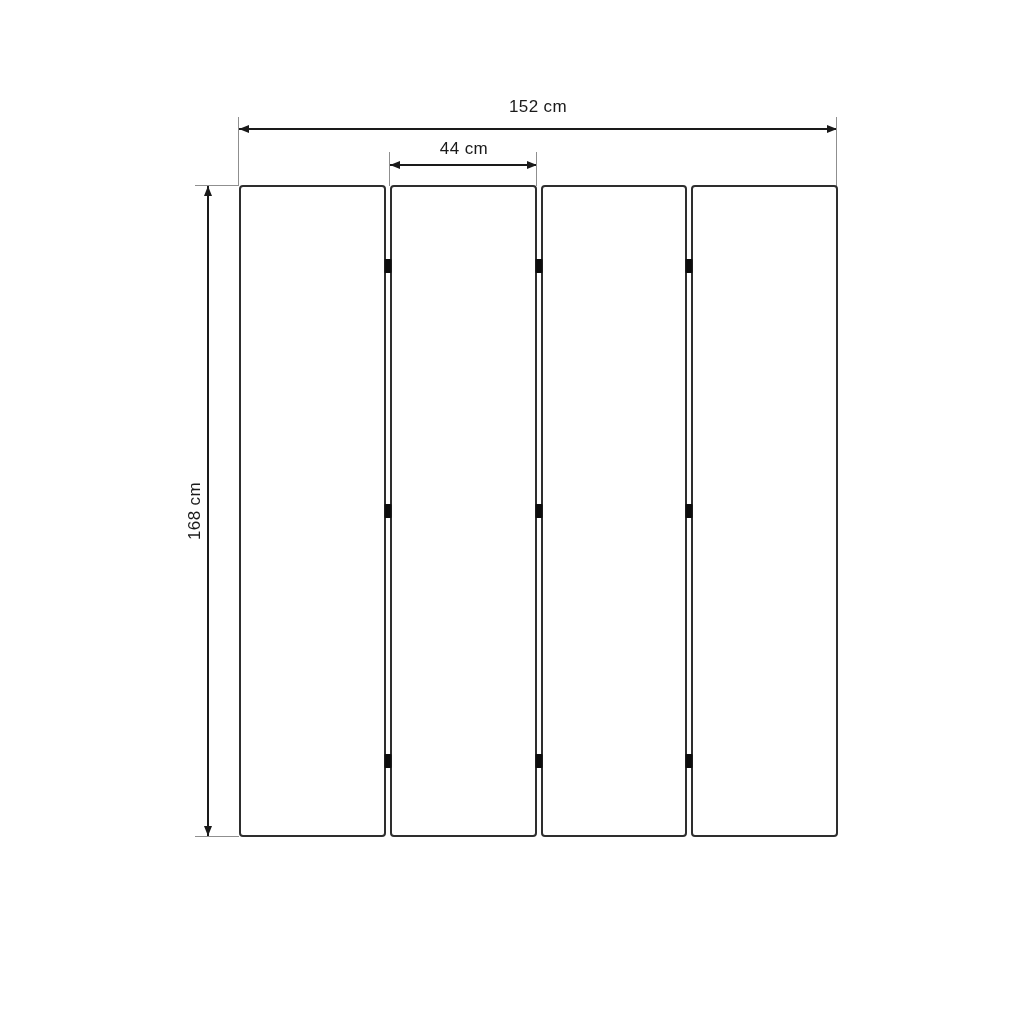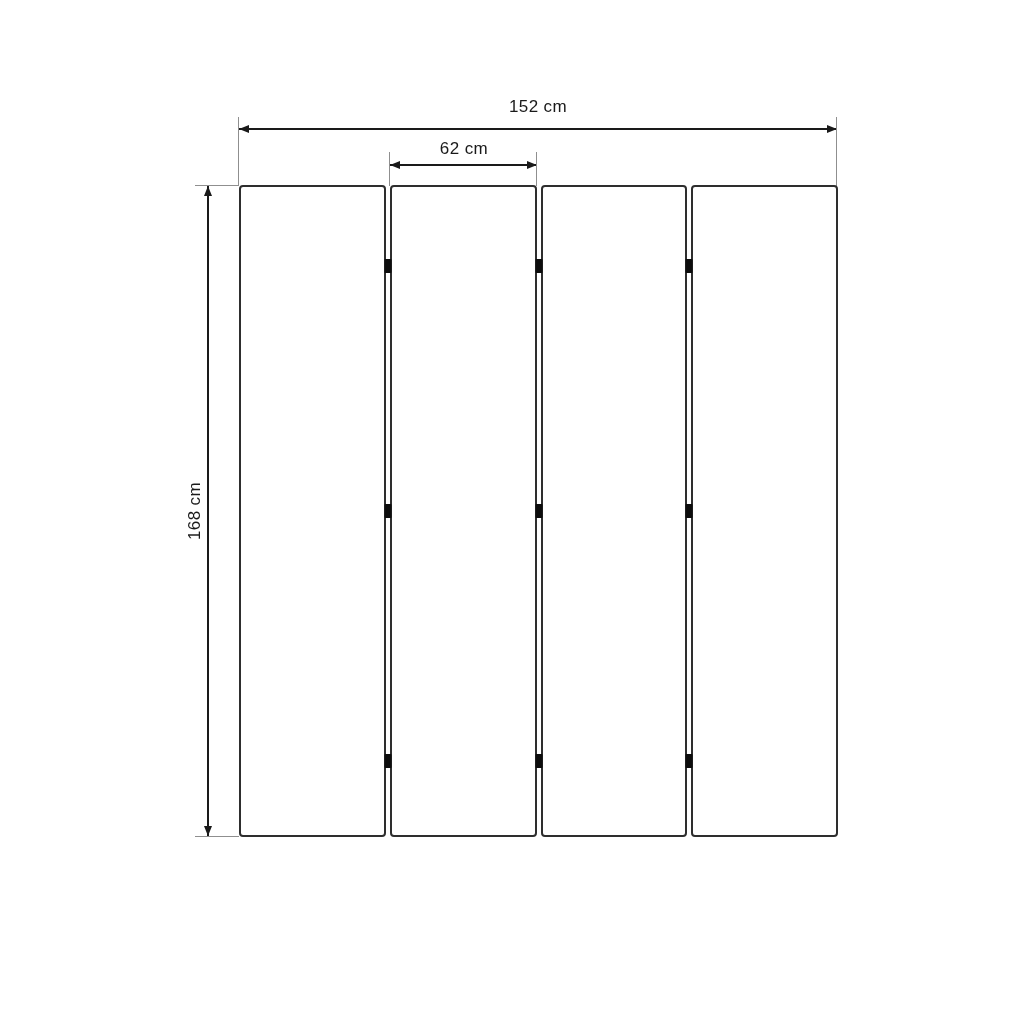--- a/index.html
+++ b/index.html
@@ -106,21 +106,21 @@
 <div class="stage">
 
   <div class="dim-label h" style="left:538px; top:97px;">152 cm</div>
   <div class="dim-line-h" style="left:239px; top:128px; width:598px;">
     <span class="arrow left"></span>
     <span class="arrow right"></span>
   </div>
   <div class="ext-v" style="left:238px; top:117px; height:69px;"></div>
   <div class="ext-v" style="left:836px; top:117px; height:69px;"></div>
 
-  <div class="dim-label h" style="left:464px; top:139px;">62 cm</div>
+  <div class="dim-label h" style="left:464px; top:139px;">44 cm</div>
   <div class="dim-line-h" style="left:390px; top:164px; width:147px;">
     <span class="arrow left"></span>
     <span class="arrow right"></span>
   </div>
   <div class="ext-v" style="left:389px; top:152px; height:34px;"></div>
   <div class="ext-v" style="left:536px; top:152px; height:34px;"></div>
 
   <div class="dim-label v" style="left:195px; top:511px;">168 cm</div>
   <div class="dim-line-v" style="left:207px; top:186px; height:650px;">
     <span class="arrow up"></span>

